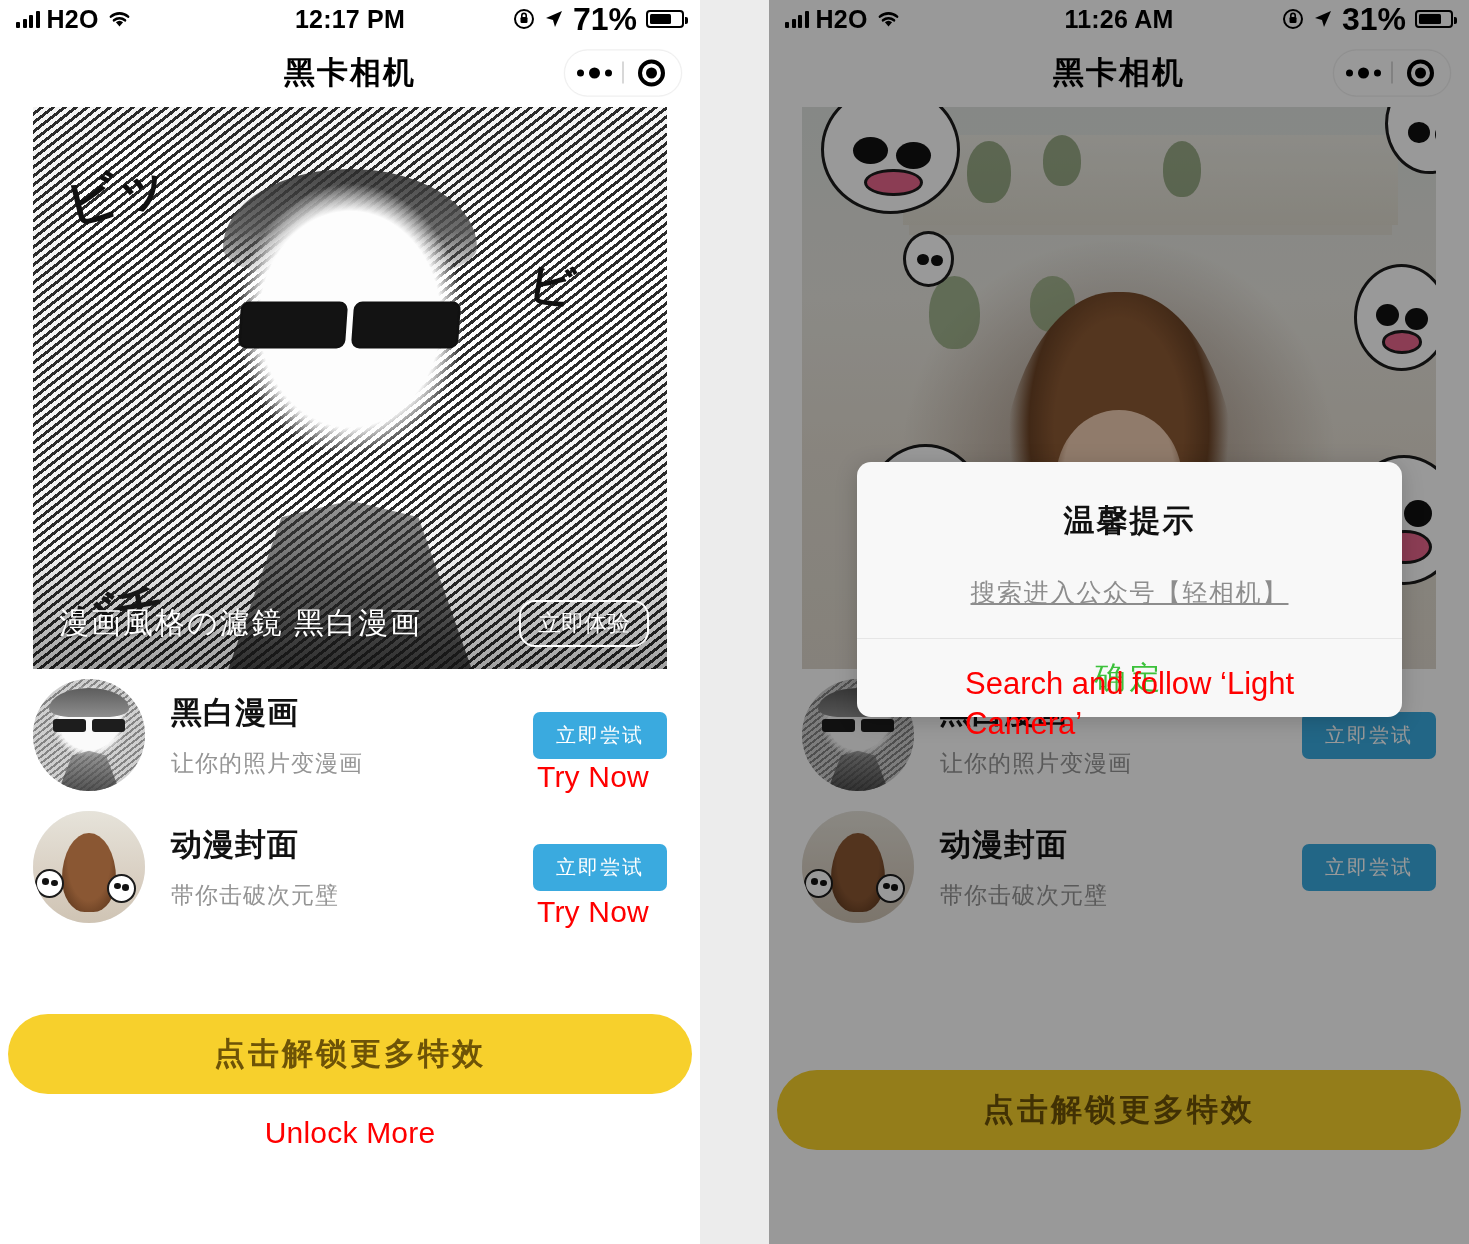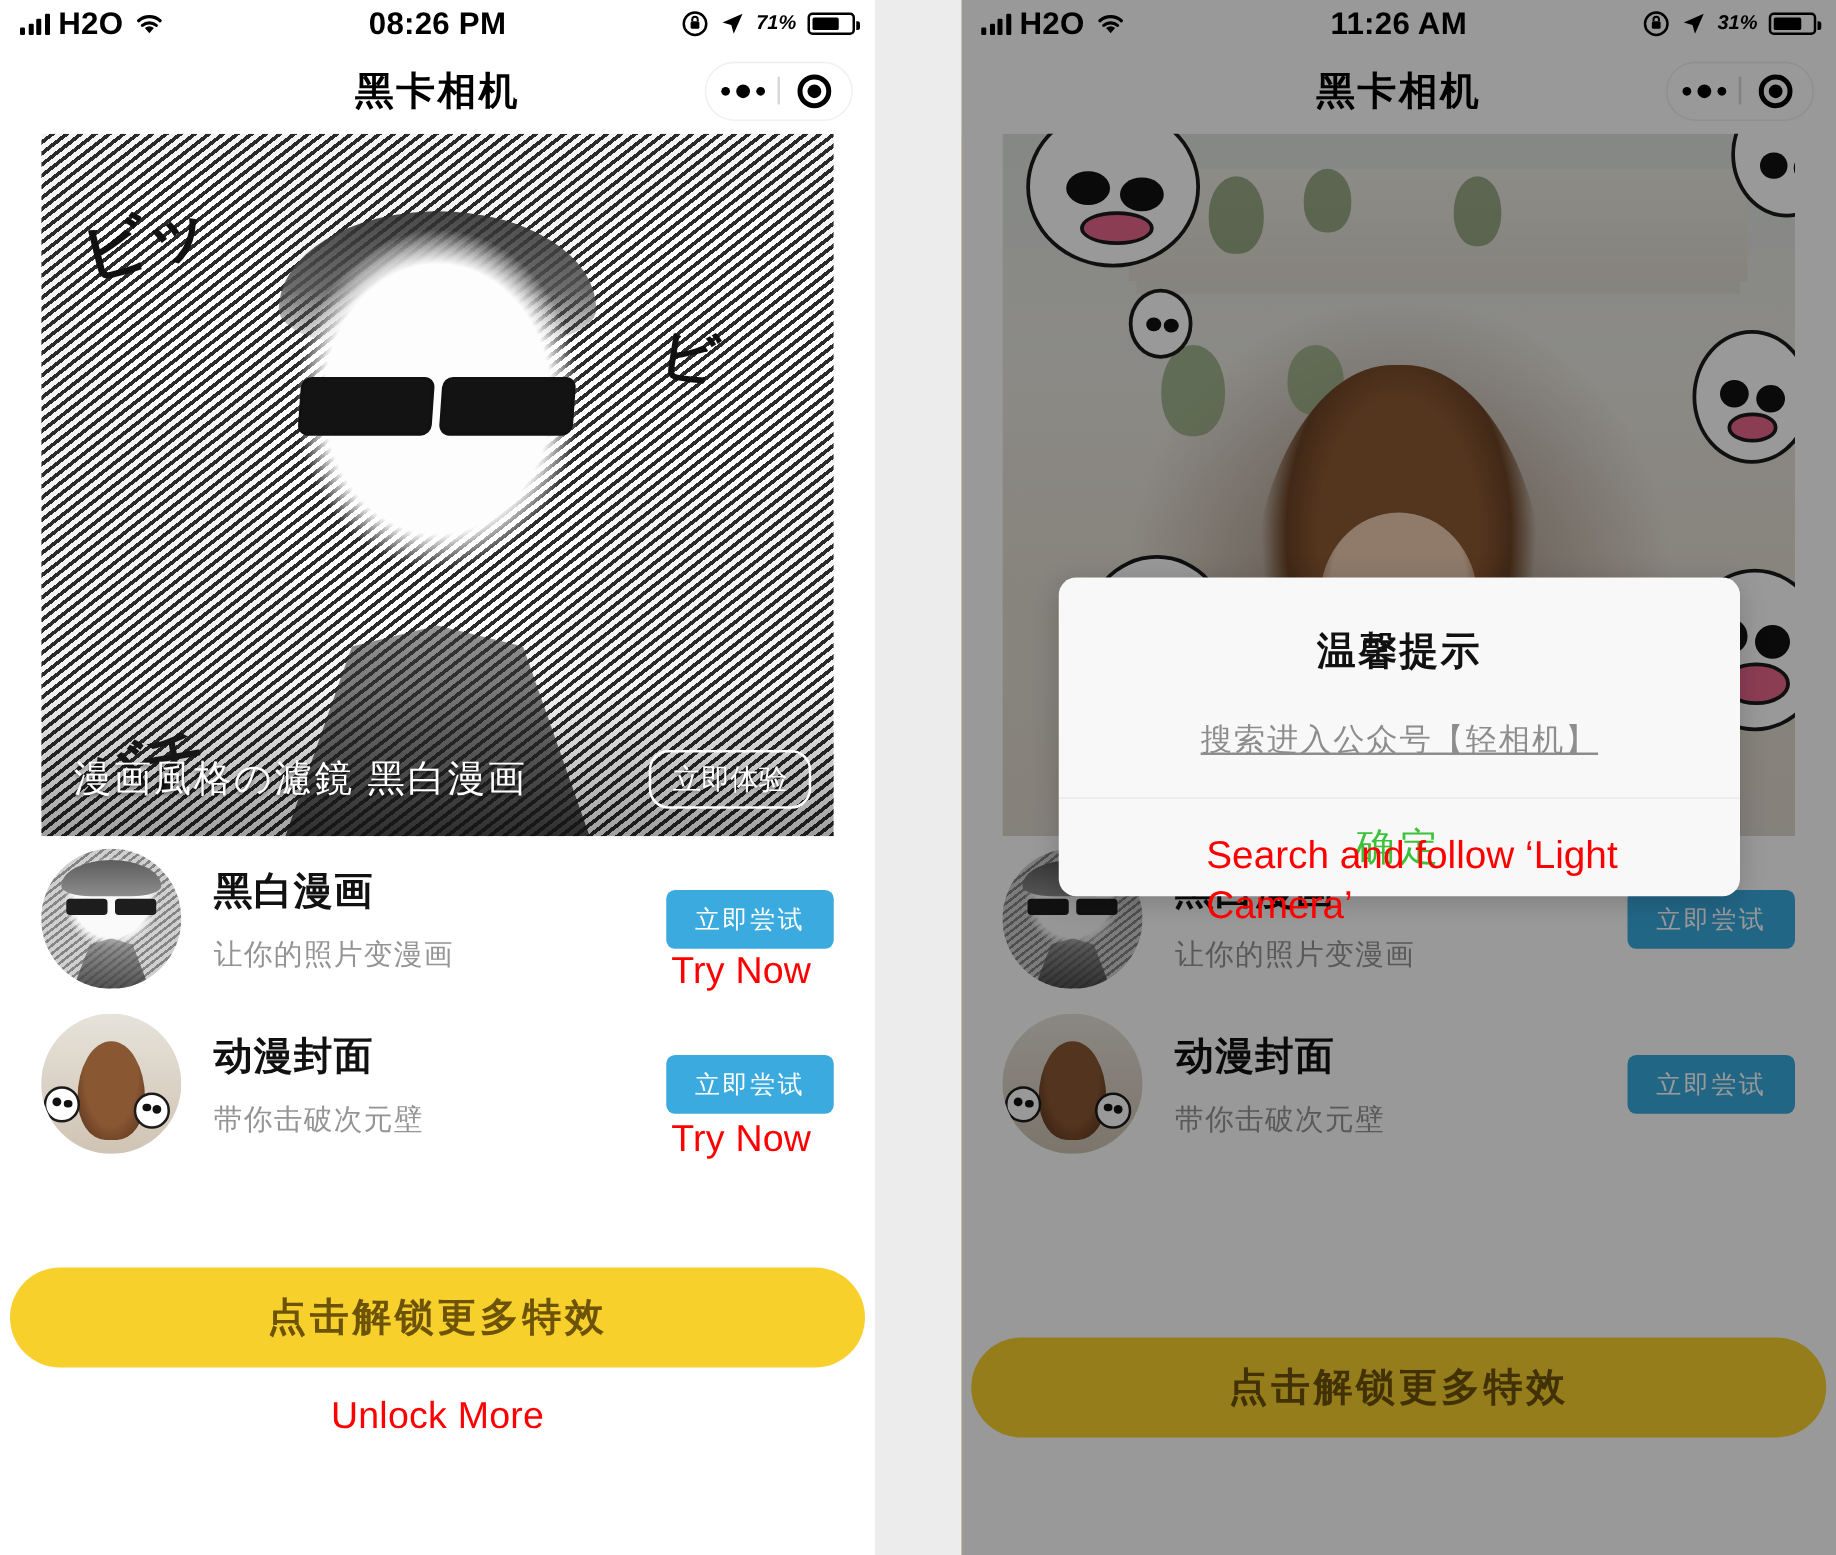--- a/index.html
+++ b/index.html
@@ -27,21 +27,21 @@
   .sb-center { position: absolute; left: 0; right: 0; text-align: center;
                font-size: 25px; font-weight: 700; color: #000; letter-spacing: .2px; }
   .sb-right { margin-left: auto; display: flex; align-items: center; gap: 9px; z-index: 2; }
   .carrier { font-size: 25px; font-weight: 700; color: #000; letter-spacing: .3px; }
   .bars { display: flex; align-items: flex-end; gap: 2.5px; height: 17px; }
   .bars i { width: 4px; background: #000; border-radius: 1px; display: block; }
   .bars i:nth-child(1){ height: 6px; }
   .bars i:nth-child(2){ height: 9px; }
   .bars i:nth-child(3){ height: 13px; }
   .bars i:nth-child(4){ height: 17px; }
-  .battpct { font-size: 16px; font-weight: 700; color: #000; font-style: italic; }
+  .battpct { font-size: 32px; font-weight: 700; color: #000; }
   .batt { width: 38px; height: 18px; border: 2.4px solid #000; border-radius: 4px; position: relative; padding: 1.6px; }
   .batt::after { content:""; position:absolute; right:-6px; top:5px; width:3.2px; height:7px; background:#000; border-radius:0 2px 2px 0; }
   .batt > span { display:block; height:100%; background:#000; border-radius:1.5px; }
 
   
   .navbar { position: relative; height: 69px; width: 100%; background:#fff;
             display:flex; align-items:center; justify-content:center; }
   .nav-title { font-size: 31px; font-weight: 700; color:#000; letter-spacing: 2px; }
   .capsule {
     position:absolute; right: 18px; top: 50%; transform: translateY(-50%);
@@ -179,21 +179,21 @@
     display:block; margin: 0 8px; height: 80px; border-radius: 40px;
     background:#f7d02c; color:#6d5307; border:none; width: calc(100% - 16px);
     font-size: 31px; font-weight: 700; letter-spacing: 3px; cursor:pointer;
     font-family:"Liberation Sans","DejaVu Sans",sans-serif;
   }
   .unlock-annot { text-align:center; margin-top: 22px; }
 
   
   .dim { position:absolute; inset:0; background: rgba(0,0,0,.40); }
   .modal {
-    position:absolute; left: 78px; top: 462px; width: 545px;
+    position:absolute; left: 88px; top: 462px; width: 545px;
     background:#f8f8f8; border-radius: 14px; overflow:hidden;
     box-shadow: 0 4px 22px rgba(0,0,0,.18);
   }
   .modal-title { text-align:center; font-size:31px; font-weight:700; color:#111;
                  letter-spacing:2px; padding: 38px 0 0; }
   .modal-body { padding: 30px 30px 26px; text-align:center; }
   .modal-line { font-size:25px; color:#8d8d8d; letter-spacing:1.5px; line-height: 1.6; text-decoration: underline; }
   .modal-sep { height:1px; background:#e6e6e6; }
   .modal-ok { height: 78px; display:flex; align-items:center; justify-content:center;
               color:#3cc13b; font-size:31px; letter-spacing:4px; cursor:pointer; }
@@ -215,21 +215,21 @@
             <i></i>
             <i></i>
           </span>
         <span class="carrier">H2O</span>
         <svg width="27" height="20" viewBox="0 0 27 20">
           <path d="M13.5 17.6l3.6-4.3a5.6 5.6 0 0 0-7.2 0z" fill="#000"></path>
           <path d="M4.9 7.6a13 13 0 0 1 17.2 0" stroke="#000" stroke-width="2.6" fill="none" stroke-linecap="round"></path>
           <path d="M8 11.3a8.4 8.4 0 0 1 11 0" stroke="#000" stroke-width="2.6" fill="none" stroke-linecap="round"></path>
         </svg>
       </div>
-      <div class="sb-center">08:26 PM</div>
+      <div class="sb-center">12:17 PM</div>
       <div class="sb-right">
         <svg width="22" height="22" viewBox="0 0 22 22">
           <circle cx="11" cy="11" r="9" stroke="#000" stroke-width="2" fill="none"></circle>
           <rect x="7.5" y="9" width="7" height="6" rx="1.2" fill="#000"></rect>
           <path d="M8.8 9V7.6a2.2 2.2 0 0 1 4.4 0V9" stroke="#000" stroke-width="1.6" fill="none"></path>
         </svg>
         <svg width="20" height="20" viewBox="0 0 20 20">
           <path d="M18 2L2 9l7 2 2 7z" fill="#000"></path>
         </svg>
         <span class="battpct">71%</span>

